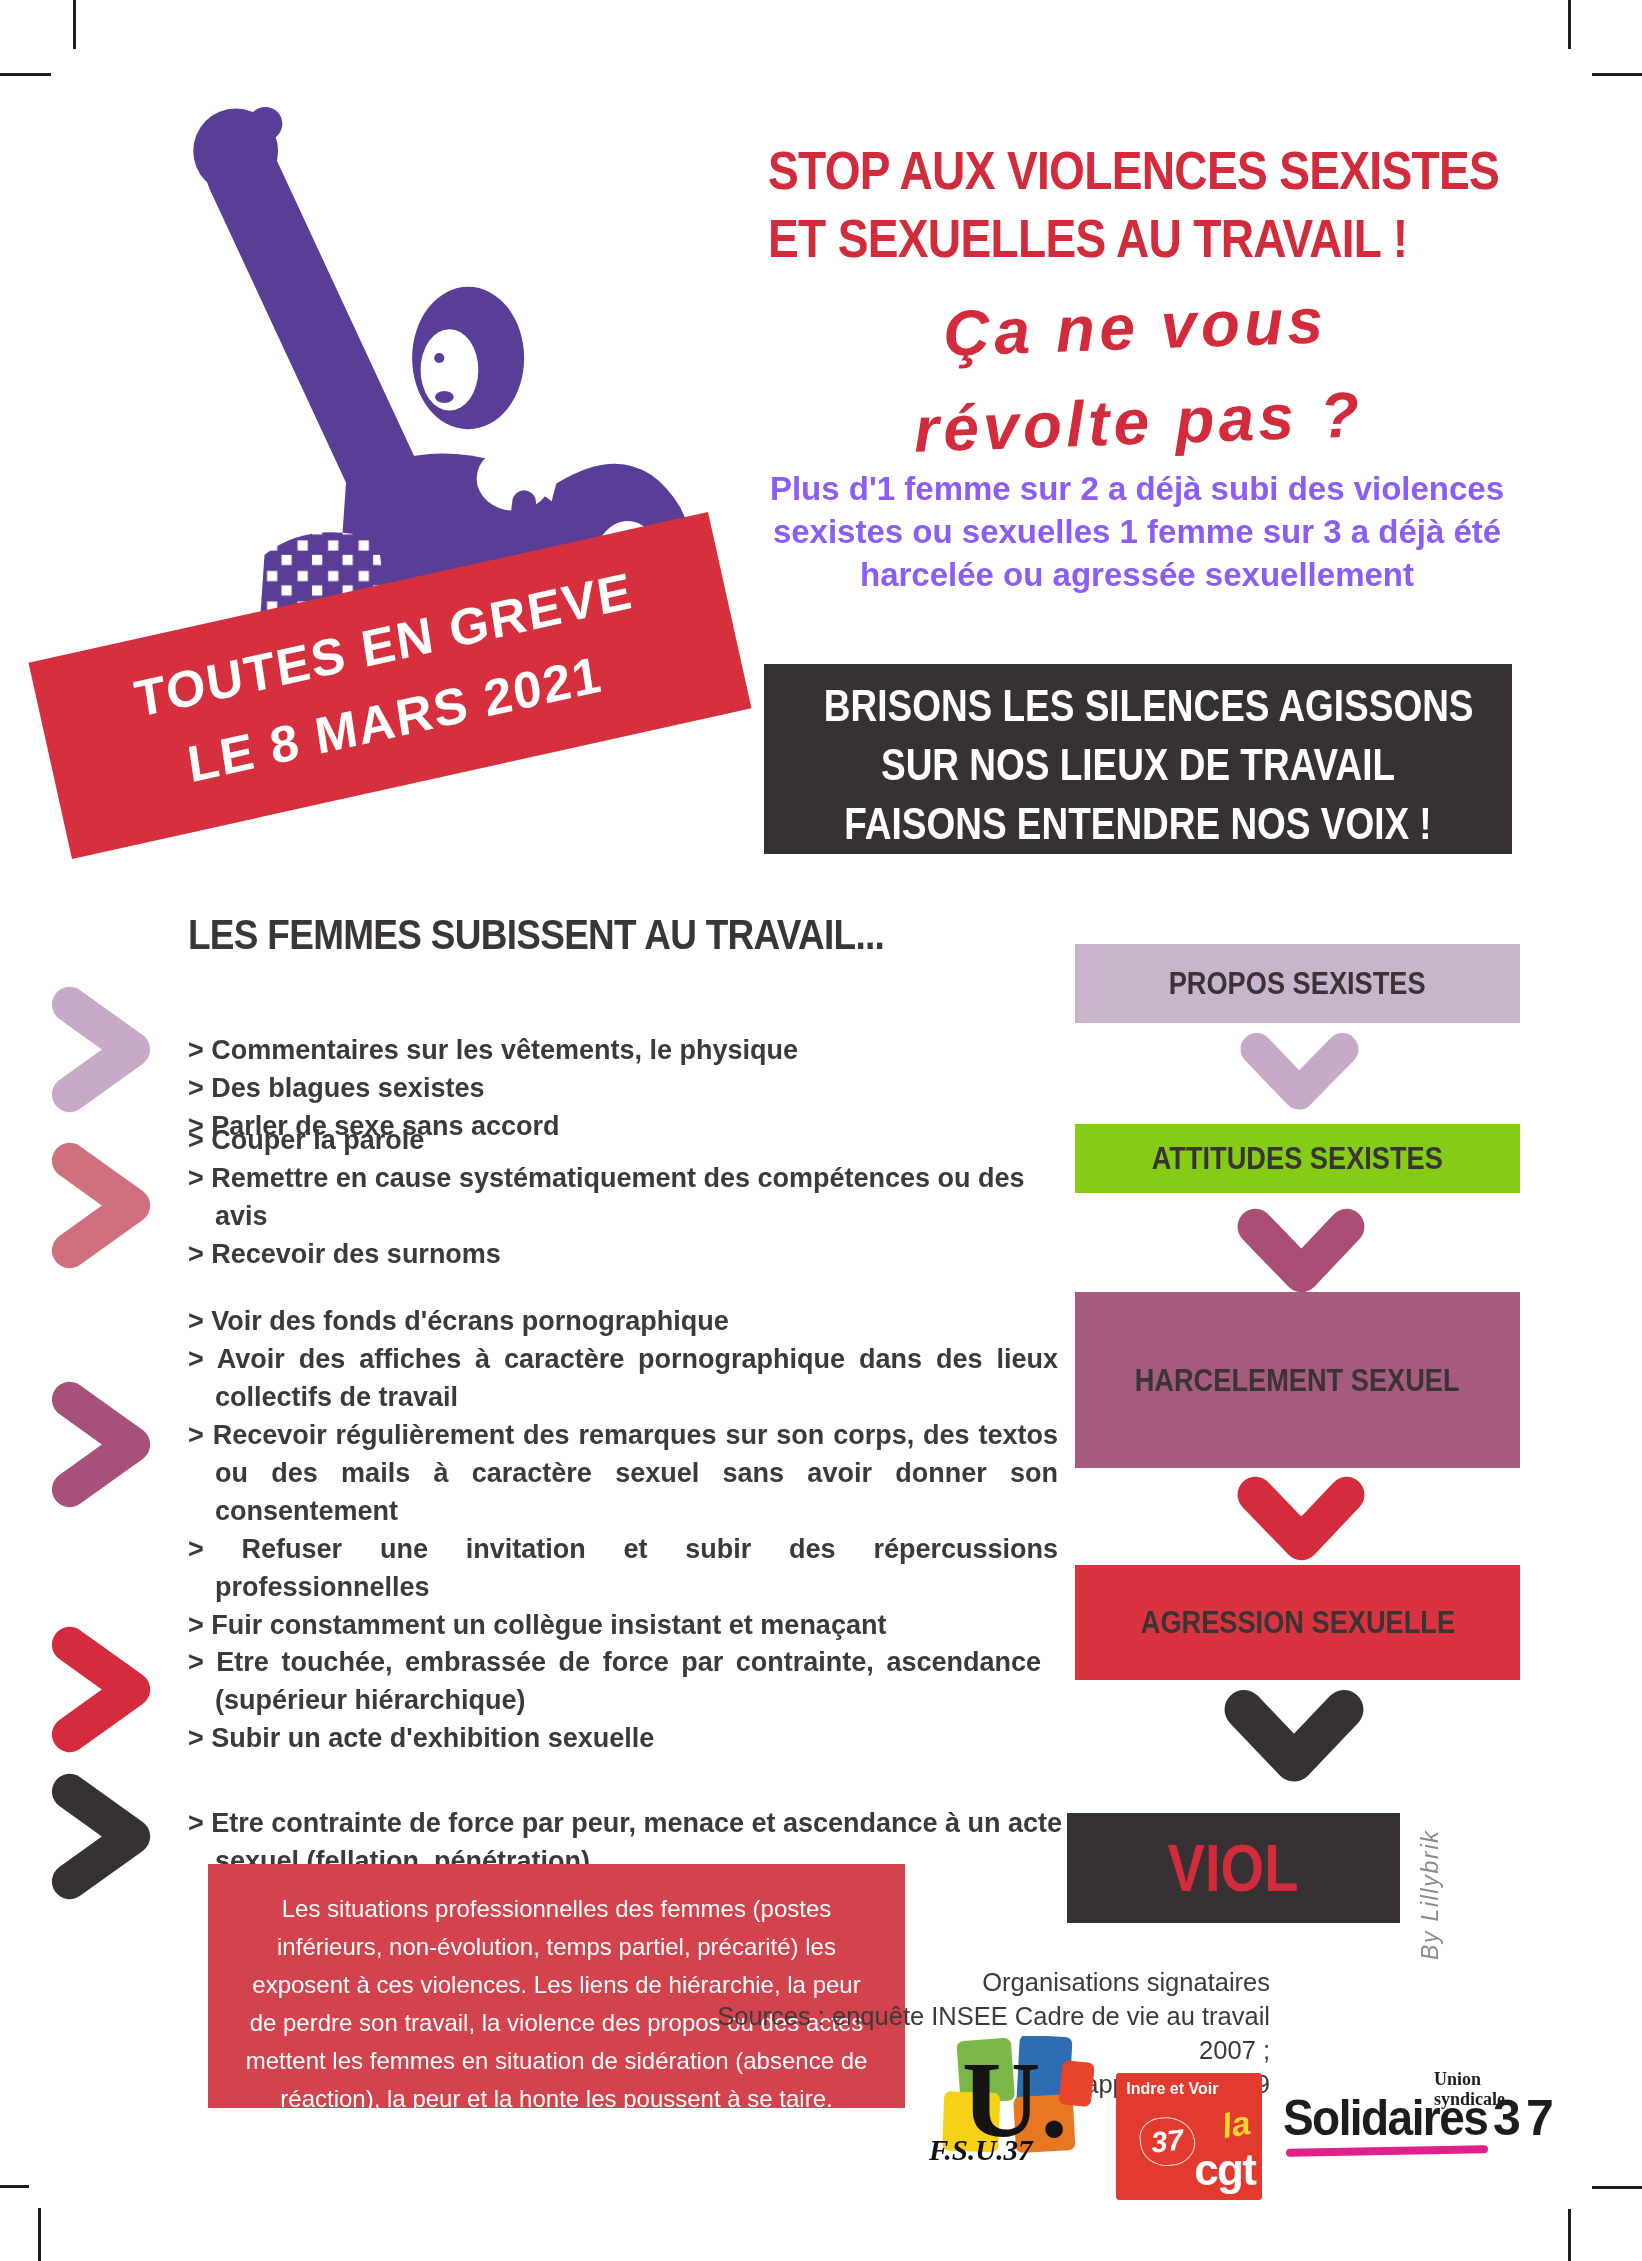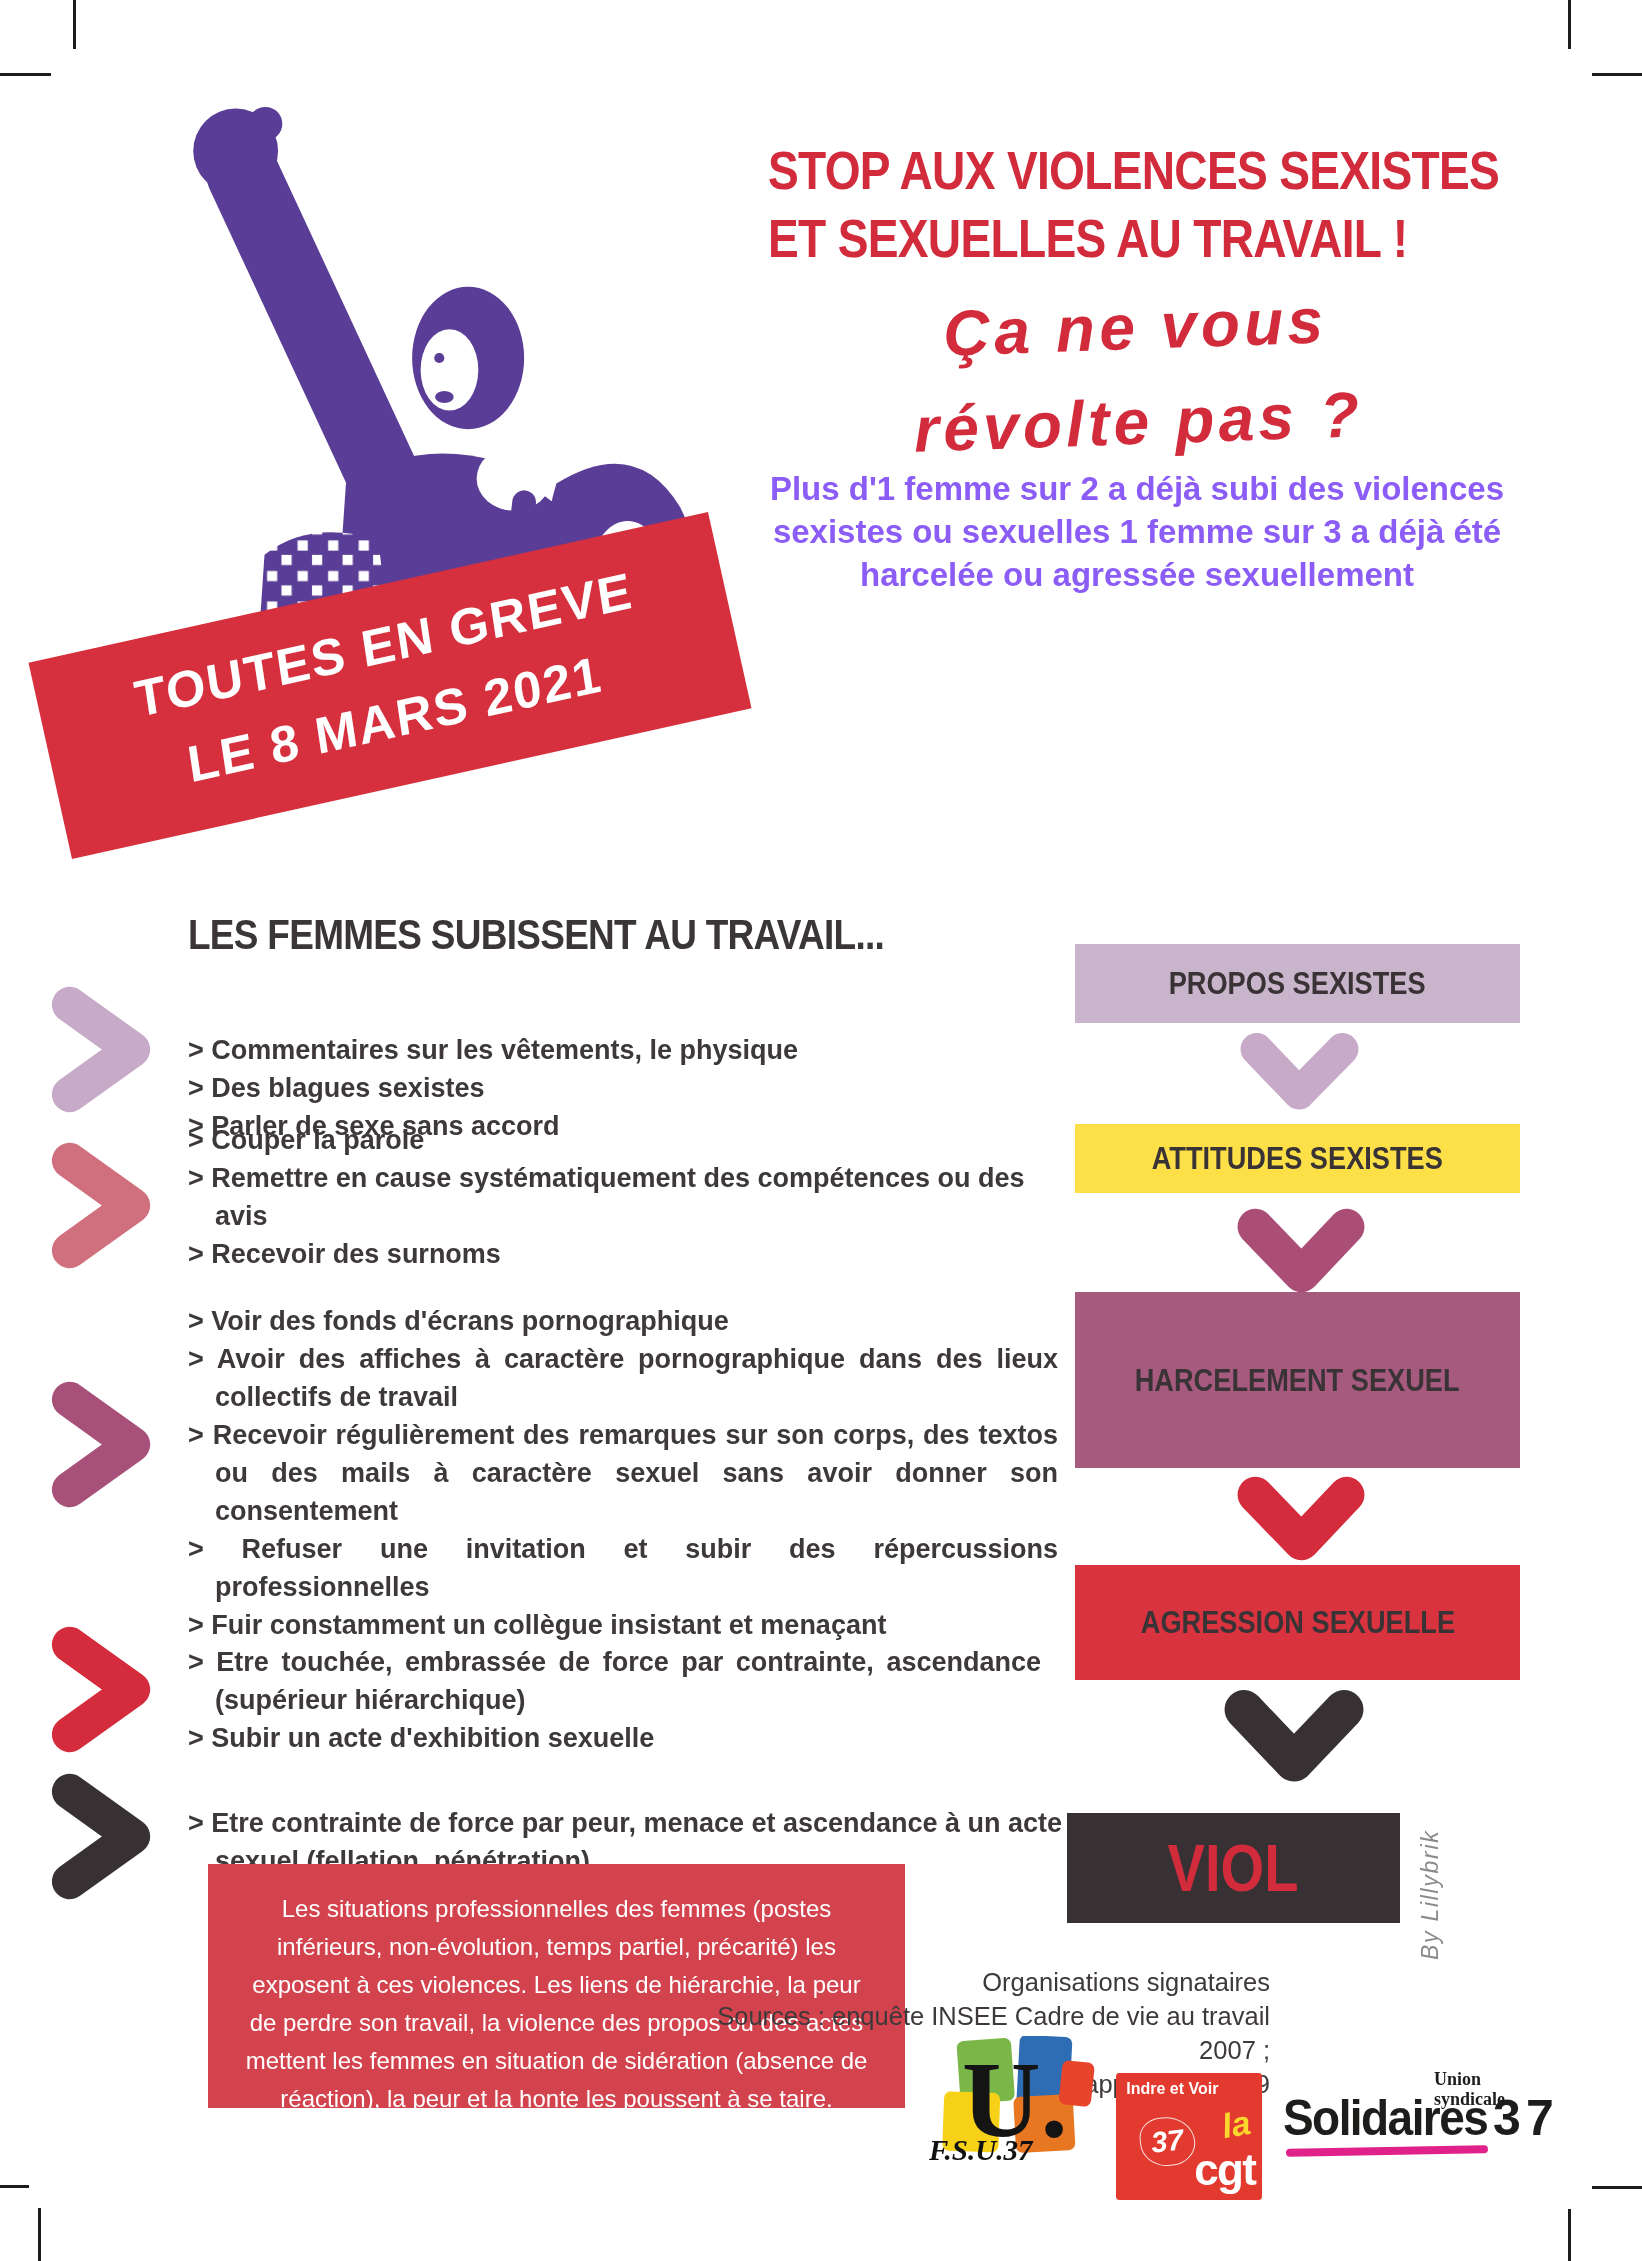--- a/index.html
+++ b/index.html
@@ -44,21 +44,21 @@
   .group-text{position:absolute;color:#3d383a;font-weight:bold;font-size:27px;line-height:38px;}
   .group-text .item{padding-left:27px;text-indent:-27px;}
   .just .item{text-align:justify;}
   .chev-right{position:absolute;left:51px;}
 
   
   .flow-box{position:absolute;left:1075px;width:445px;display:flex;align-items:center;justify-content:center;}
   .flow-box .lbl{color:#3a3336;font-weight:bold;font-size:32px;letter-spacing:0;
                  transform:scaleX(.85);white-space:nowrap;}
   .fb1{top:944px;height:79px;background:#c9b5cb;}
-  .fb2{top:1124px;height:69px;background:#fde047;}
+  .fb2{top:1124px;height:69px;background:#84cc16;}
   .fb3{top:1292px;height:176px;background:#a65a7e;}
   .fb4{top:1565px;height:115px;background:#d8333f;}
   .fb5{top:1813px;height:110px;background:#383134;}
   .fb5 .lbl{color:#d22c3c;font-size:66px;}
   .chev-down{position:absolute;}
 
   
   .info-box{position:absolute;left:208px;top:1864px;width:697px;height:244px;background:#d2434e;
             box-sizing:border-box;padding:25.5px 36px 0 36px;text-align:center;color:#ffffff;
             font-size:24px;line-height:38px;font-weight:400;}
@@ -147,20 +147,27 @@
     <div>ET SEXUELLES AU TRAVAIL !</div>
   </div>
 
   <div class="handwritten">
     <div>Ça ne vous</div>
     <div>révolte pas ?</div>
   </div>
 
   <div class="stats">Plus d'1 femme sur 2 a déjà subi des violences sexistes ou sexuelles 1 femme sur 3 a déjà été harcelée ou agressée sexuellement</div>
 
+  <div class="dark-box">
+    <div class="lines">
+      <div>BRISONS LES SILENCES AGISSONS</div>
+      <div>SUR NOS LIEUX DE TRAVAIL</div>
+      <div>FAISONS ENTENDRE NOS VOIX !</div>
+    </div>
+  </div>
 
   <div class="section-heading">LES FEMMES SUBISSENT AU TRAVAIL...</div>
 
   <svg class="chev-right" style="top:986px;" width="106" height="127" viewBox="0 0 125 150">
     <polyline points="22,22 96,75 22,128" fill="none" stroke="#c6aac7" stroke-width="42" stroke-linecap="round" stroke-linejoin="round"></polyline>
   </svg>
   <div class="group-text" style="left:188px;top:1031px;width:848px;">
     <div class="item">&gt; Commentaires sur les vêtements, le physique</div>
     <div class="item">&gt; Des blagues sexistes</div>
     <div class="item">&gt; Parler de sexe sans accord</div>

